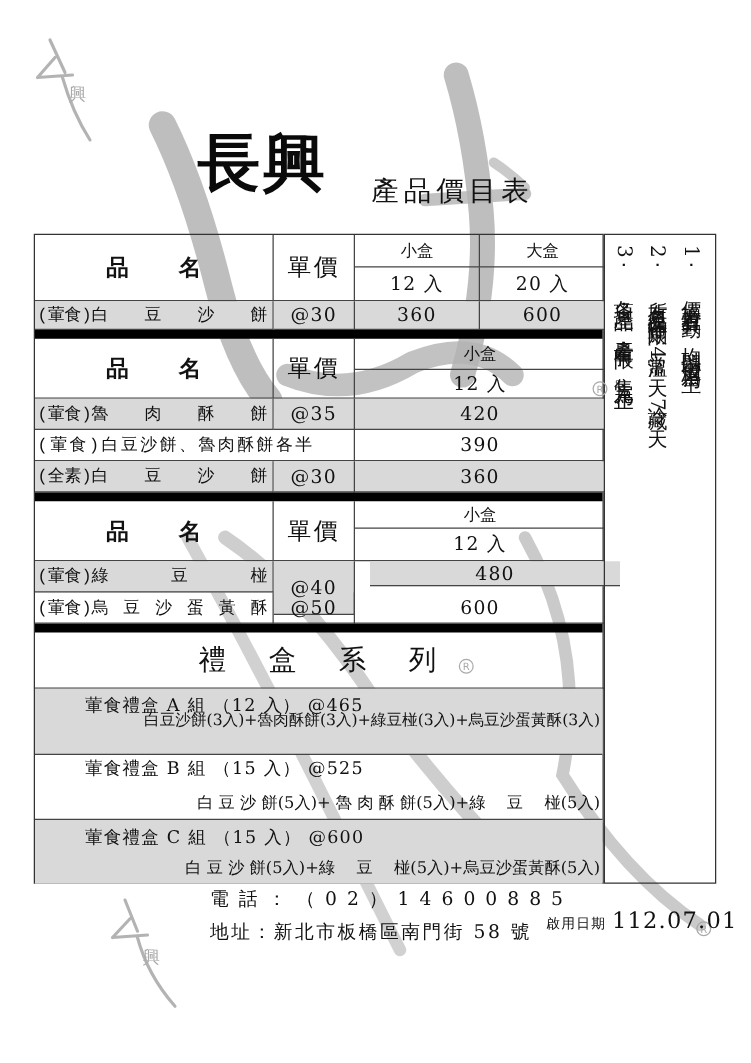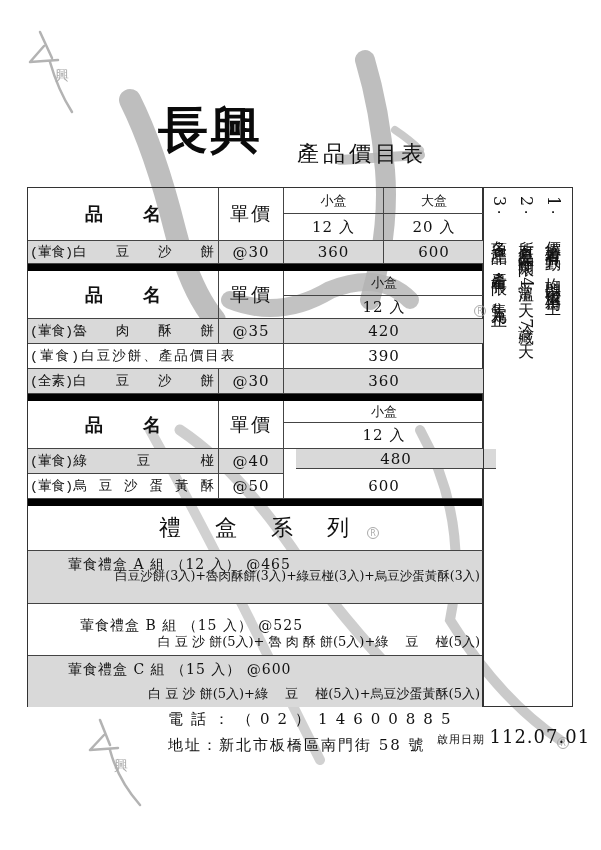--- a/index.html
+++ b/index.html
@@ -100,21 +100,21 @@
       <span>肉</span>
       <span>酥</span>
       <span>餅</span>
     </span>
   </div>
   <div class="cell num gray" style="left:191px;top:131px;width:65px;height:25px;">@35</div>
   <div class="cell num gray" style="left:256px;top:131px;width:200px;height:25px;border-right:none;">420</div>
 
   <div class="cell name" style="left:0;top:156px;width:256px;height:25px;letter-spacing:2px;">
     <span>(葷食)</span>
-    <span>白豆沙餅、產品價目表</span>
+    <span>白豆沙餅、魯肉酥餅各半</span>
   </div>
   <div class="cell num" style="left:256px;top:156px;width:200px;height:25px;border-right:none;">390</div>
 
   <div class="cell name gray" style="left:0;top:181px;width:191px;height:25px;">
     <span>(全素)</span>
     <span class="spread">
       <span>白</span>
       <span>豆</span>
       <span>沙</span>
       <span>餅</span>
@@ -131,21 +131,21 @@
   <div class="cell num" style="left:256px;top:235px;width:200px;height:26px;border-right:none;">12 入</div>
 
   <div class="cell name gray" style="left:0;top:261px;width:191px;height:25px;">
     <span>(葷食)</span>
     <span class="spread">
       <span>綠</span>
       <span>豆</span>
       <span>椪</span>
     </span>
   </div>
-  <div class="cell num gray" style="left:191px;top:261px;width:65px;height:25px;">@40</div>
+  <div class="cell num gray" style="left:191px;top:261px;width:65px;height:43px;">@40</div>
   <div class="cell num gray" style="left:268px;top:261px;width:200px;height:20px;border-right:none;">480</div>
 
   <div class="cell name" style="left:0;top:286px;width:191px;height:25px;">
     <span>(葷食)</span>
     <span class="spread">
       <span>烏</span>
       <span>豆</span>
       <span>沙</span>
       <span>蛋</span>
       <span>黃</span>
@@ -157,21 +157,21 @@
 
   <div class="bar" style="top:311px;"></div>
 
   <div class="cell gift-title" style="left:0;top:318px;width:456px;height:45px;border-right:none;">禮盒系列</div>
 
   <div class="gift-row gray" style="top:363px;height:53px;">
     <div class="gift-line1" style="top:5px;">葷食禮盒 A 組 （12 入） @465</div>
     <div class="gift-line2" style="top:17px;font-size:12.5px;">白豆沙餅(3入)+魯肉酥餅(3入)+綠豆椪(3入)+烏豆沙蛋黃酥(3入)</div>
   </div>
   <div class="gift-row" style="top:416px;height:52px;">
-    <div class="gift-line1" style="top:13px;margin-left:12px;">葷食禮盒 B 組 （15 入） @525</div>
+    <div class="gift-line1" style="top:2px;">葷食禮盒 B 組 （15 入） @525</div>
     <div class="gift-line2" style="top:29px;">白 豆 沙 餅(5入)+ 魯 肉 酥 餅(5入)+綠　 豆　 椪(5入)</div>
   </div>
   <div class="gift-row gray" style="top:468px;height:51px;border-bottom:none;">
     <div class="gift-line1" style="top:5px;">葷食禮盒 C 組 （15 入） @600</div>
     <div class="gift-line2" style="top:29px;">白 豆 沙 餅(5入)+綠　 豆　 椪(5入)+烏豆沙蛋黃酥(5入)</div>
   </div>
 </div>
 
 <div class="notes">
   <div class="note-col" style="right:6px;">1．價格若有異動，均以門市價格為主。</div>

